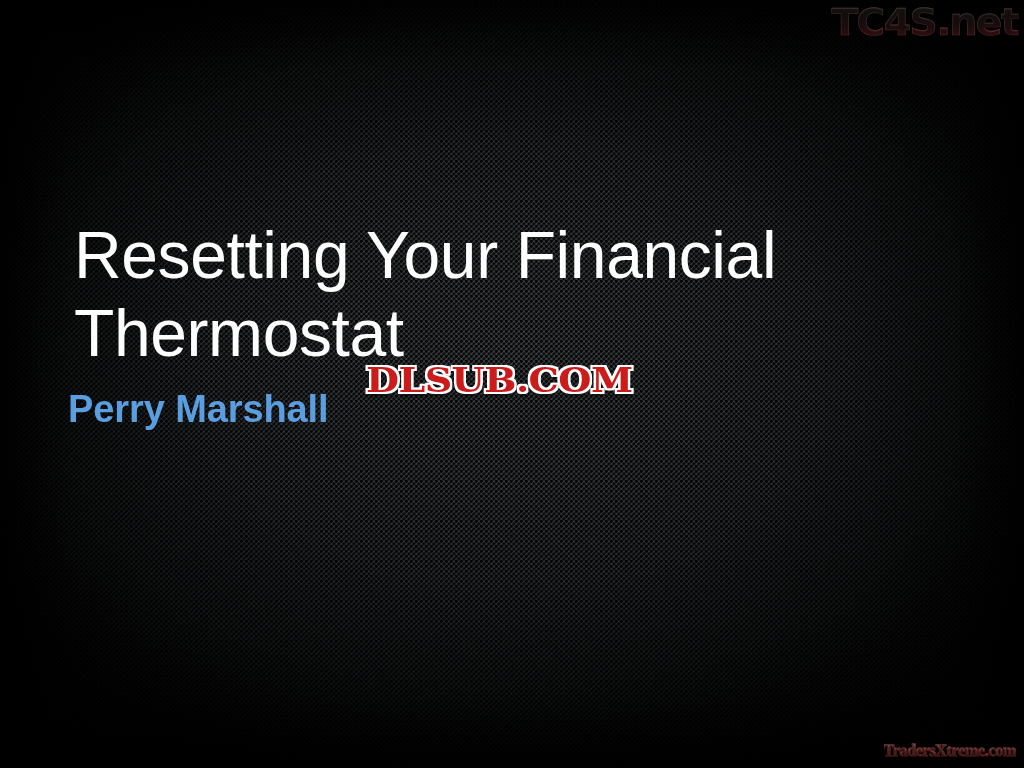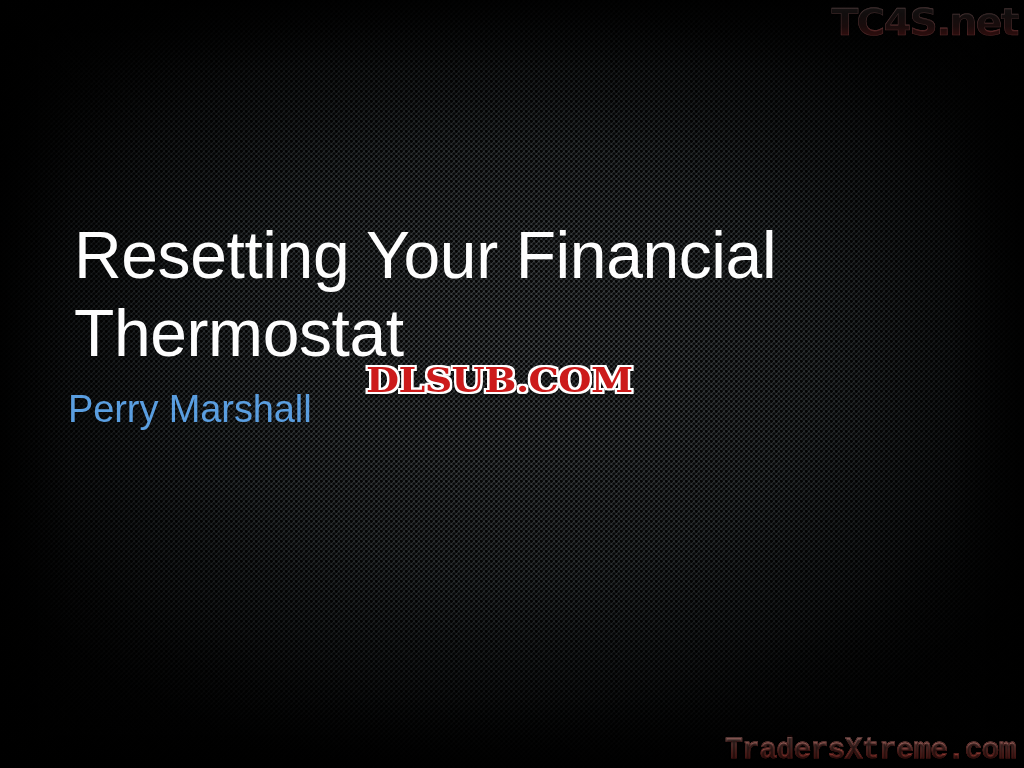--- a/index.html
+++ b/index.html
@@ -102,21 +102,21 @@
     color: #fdfdfd;
     white-space: pre-line;
   }
 
   .subtitle {
     position: absolute;
     left: 68px;
     top: 386px;
     margin: 0;
     font-family: "Liberation Sans", sans-serif;
-    font-weight: 400;
+    font-weight: 700;
     font-size: 38px;
     line-height: 46px;
     letter-spacing: -0.1px;
     color: #5a9ee0;
   }
 
   
   .wm-tc4s {
     position: absolute;
     right: 6px;
@@ -165,23 +165,23 @@
        0   -2px 0 #ffffff,
        0    2px 0 #ffffff,
        0    4px 3px rgba(0,0,0,0.55);
   }
 
   
   .wm-traders {
     position: absolute;
     right: 8px;
     bottom: 4px;
-    font-family: Liberation Mono, monospace;
+    font-family: Liberation Serif, serif;
     font-weight: bold;
-    font-size: 29px;
+    font-size: 16px;
     line-height: 27px;
     letter-spacing: -0.3px;
     background: linear-gradient(to bottom,
       #f3b4ab 0%,
       #e98a80 34%,
       #d4584d 62%,
       #b23c33 88%,
       #8e2a24 100%);
     -webkit-background-clip: text;
     background-clip: text;

